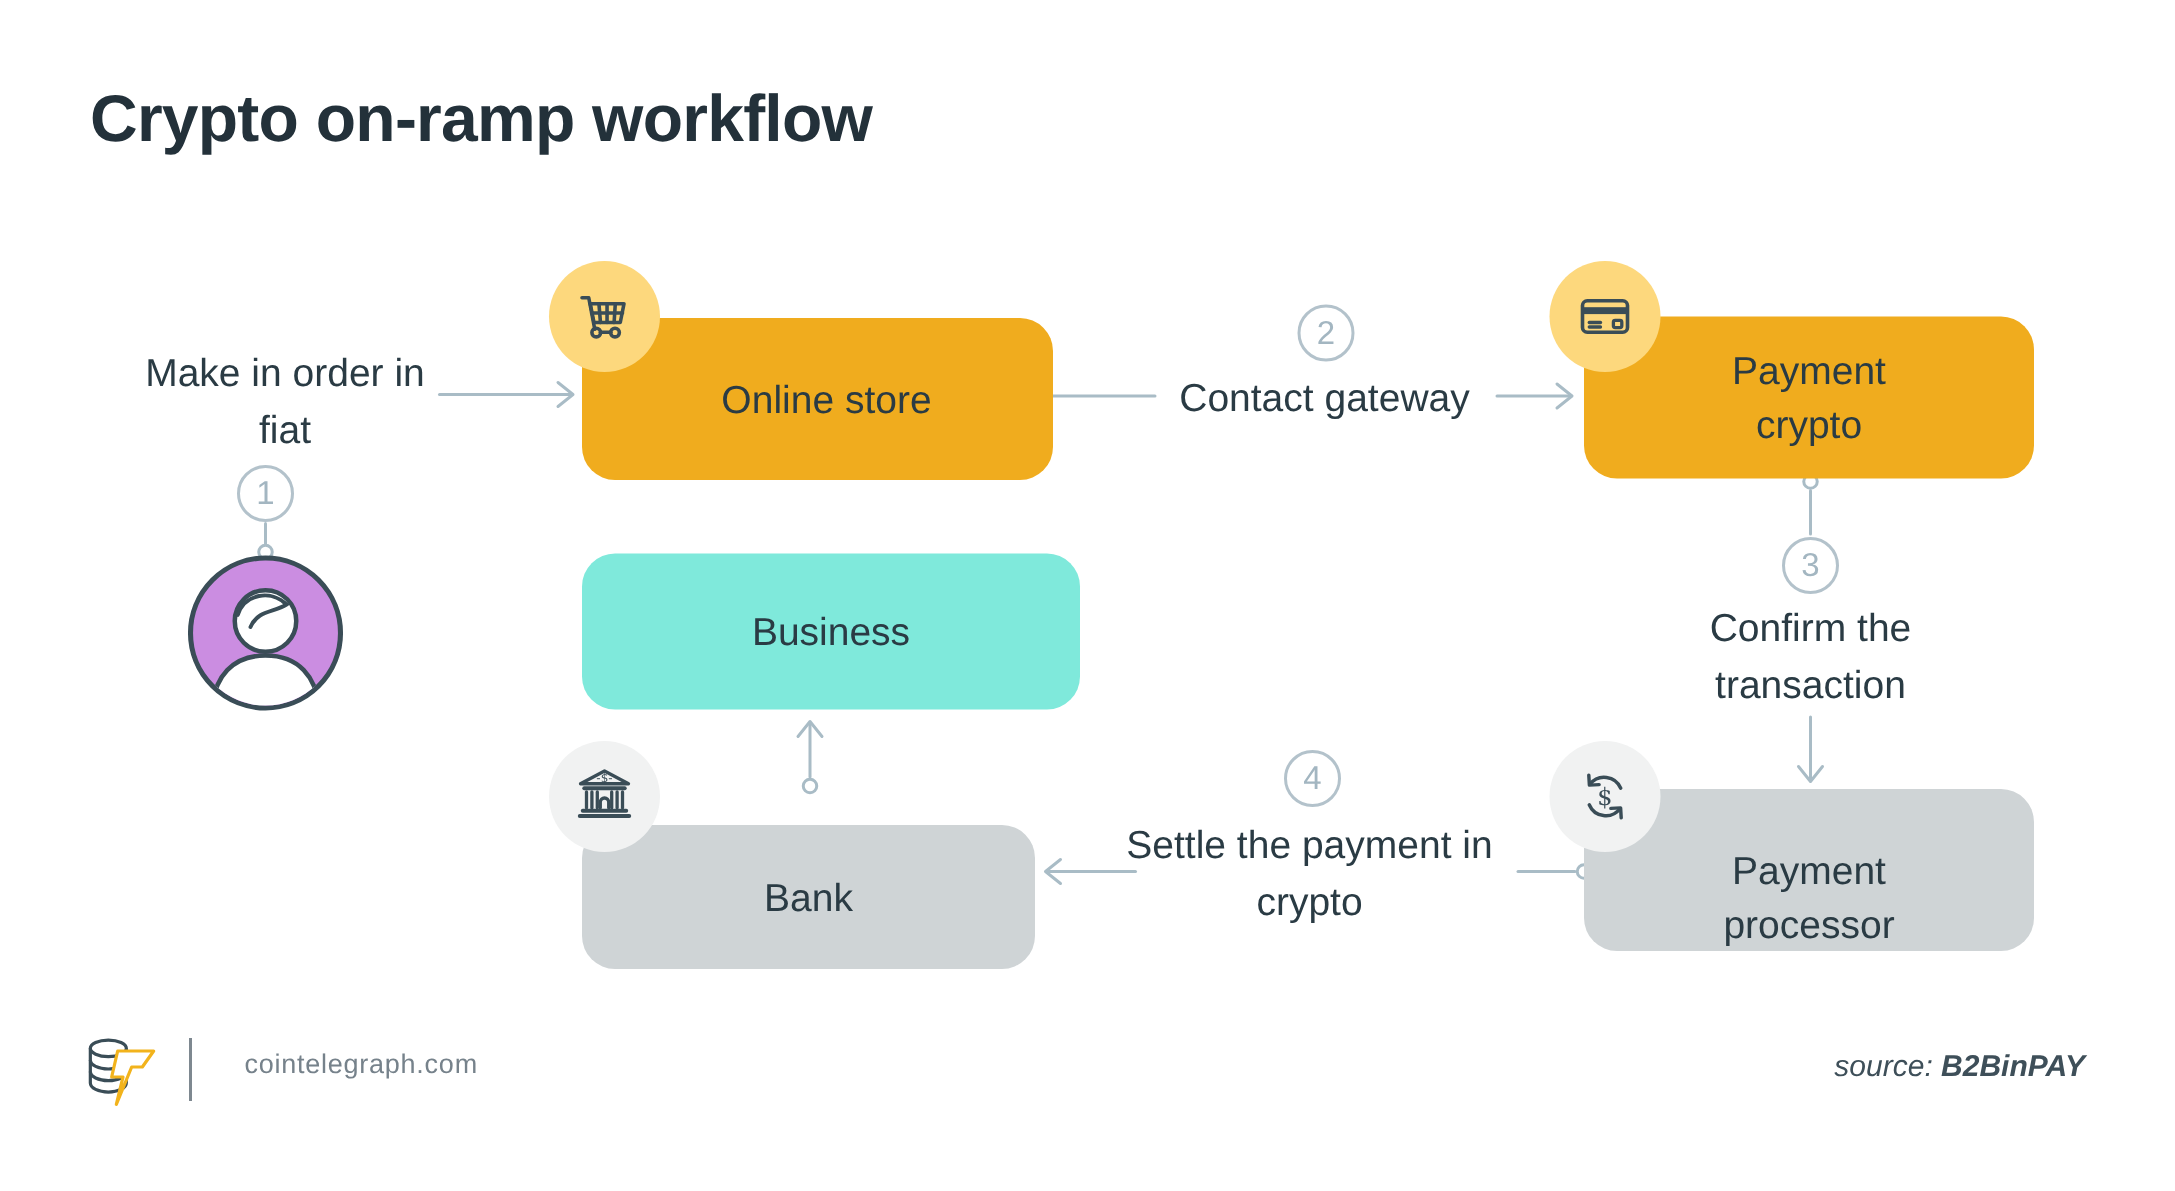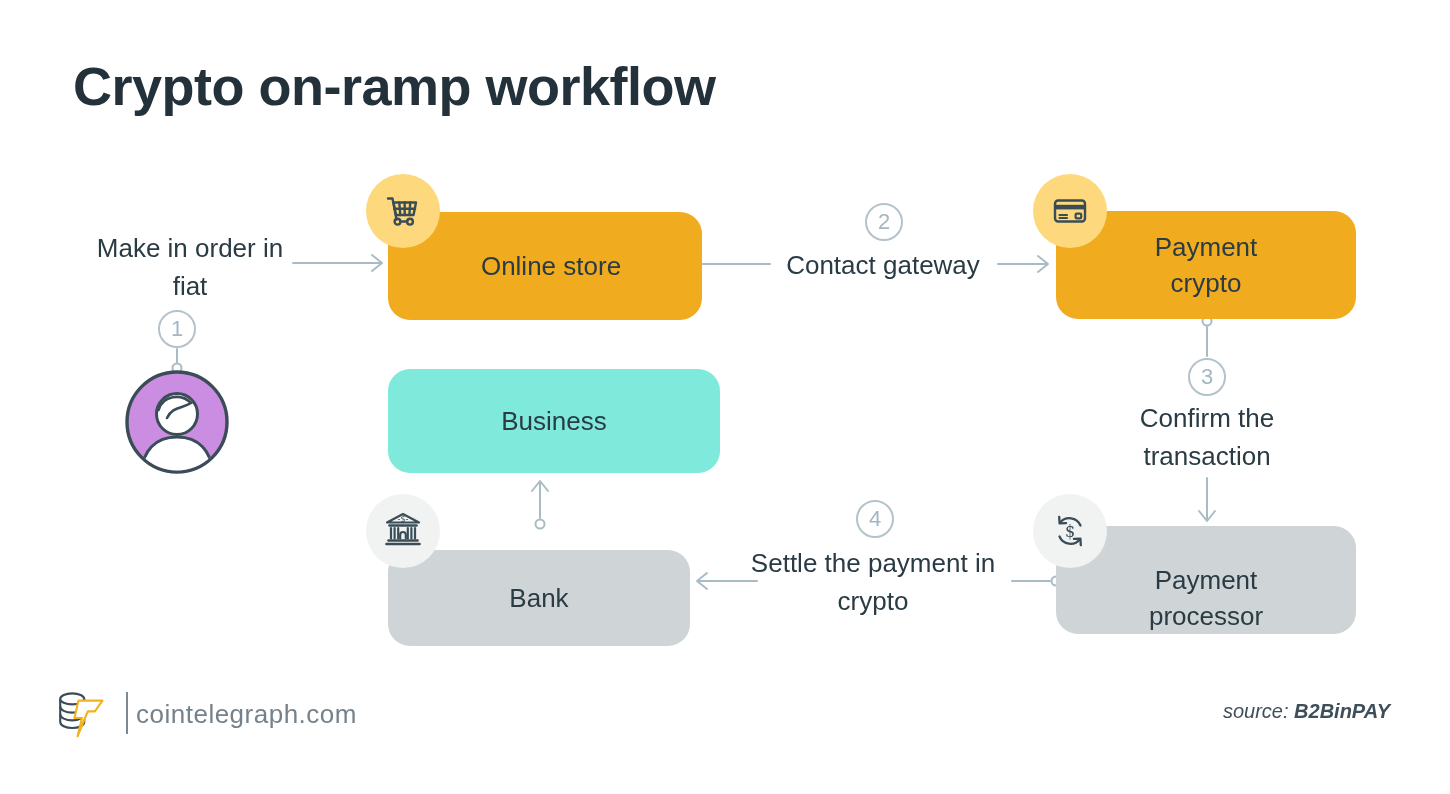--- a/index.html
+++ b/index.html
@@ -3,23 +3,22 @@
 <meta charset="utf-8">
 <style>
   html,body{margin:0;padding:0;background:#ffffff;}
   .canvas{
     position:relative;width:1450px;height:794px;background:#ffffff;
     font-family:"Liberation Sans","DejaVu Sans",sans-serif;overflow:hidden;
   }
   .abs{position:absolute;}
   
   .title{
-    left:60px;top:55px;font-size:54px;font-weight:700;color:#23313A;
+    left:60px;top:55px;font-size:44px;font-weight:700;color:#23313A;
     letter-spacing:-0.5px;
-    margin-left:13px;
   }
   
   .node{
     border-radius:22px;display:flex;align-items:center;justify-content:center;
     text-align:center;font-size:26px;color:#2A3B44;line-height:36px;
   }
   .node .lbl{display:block;}
   .node-online-store{left:388px;top:212px;width:302px;height:108px;background:#F0AC1E;padding-left:12px;}
   .node-payment-gateway{left:1056px;top:211px;width:300px;height:108px;background:#F0AC1E;}
   .node-business{left:388px;top:369px;width:332px;height:104px;background:#7FE9DB;}
@@ -55,21 +54,21 @@
   .lab-contact{left:765px;top:246px;width:236px;}
   .lab-confirm{left:1101px;top:399px;width:212px;}
   .lab-settle{left:742px;top:544px;width:262px;}
   
   .avatar{left:124px;top:369px;width:106px;height:106px;}
   
   .wires{left:0;top:0;pointer-events:none;}
   
   .logo{left:57px;top:690px;width:50px;height:48px;}
   .footer-divider{left:126px;top:692px;width:2px;height:42px;background:#7E8890;}
-  .site{left:136px;top:699px;font-size:26px;color:#76828B;letter-spacing:0.5px;}
+  .site{left:163px;top:699px;font-size:18px;color:#76828B;letter-spacing:0.5px;}
   .source{left:0;top:700px;width:1390px;text-align:right;font-size:20px;
     font-style:italic;color:#3E4F59;}
   .source b{font-weight:700;}
 </style>
 </head>
 <body>
 
 <div class="canvas">
 
   <div class="abs title">Crypto on-ramp workflow</div>

